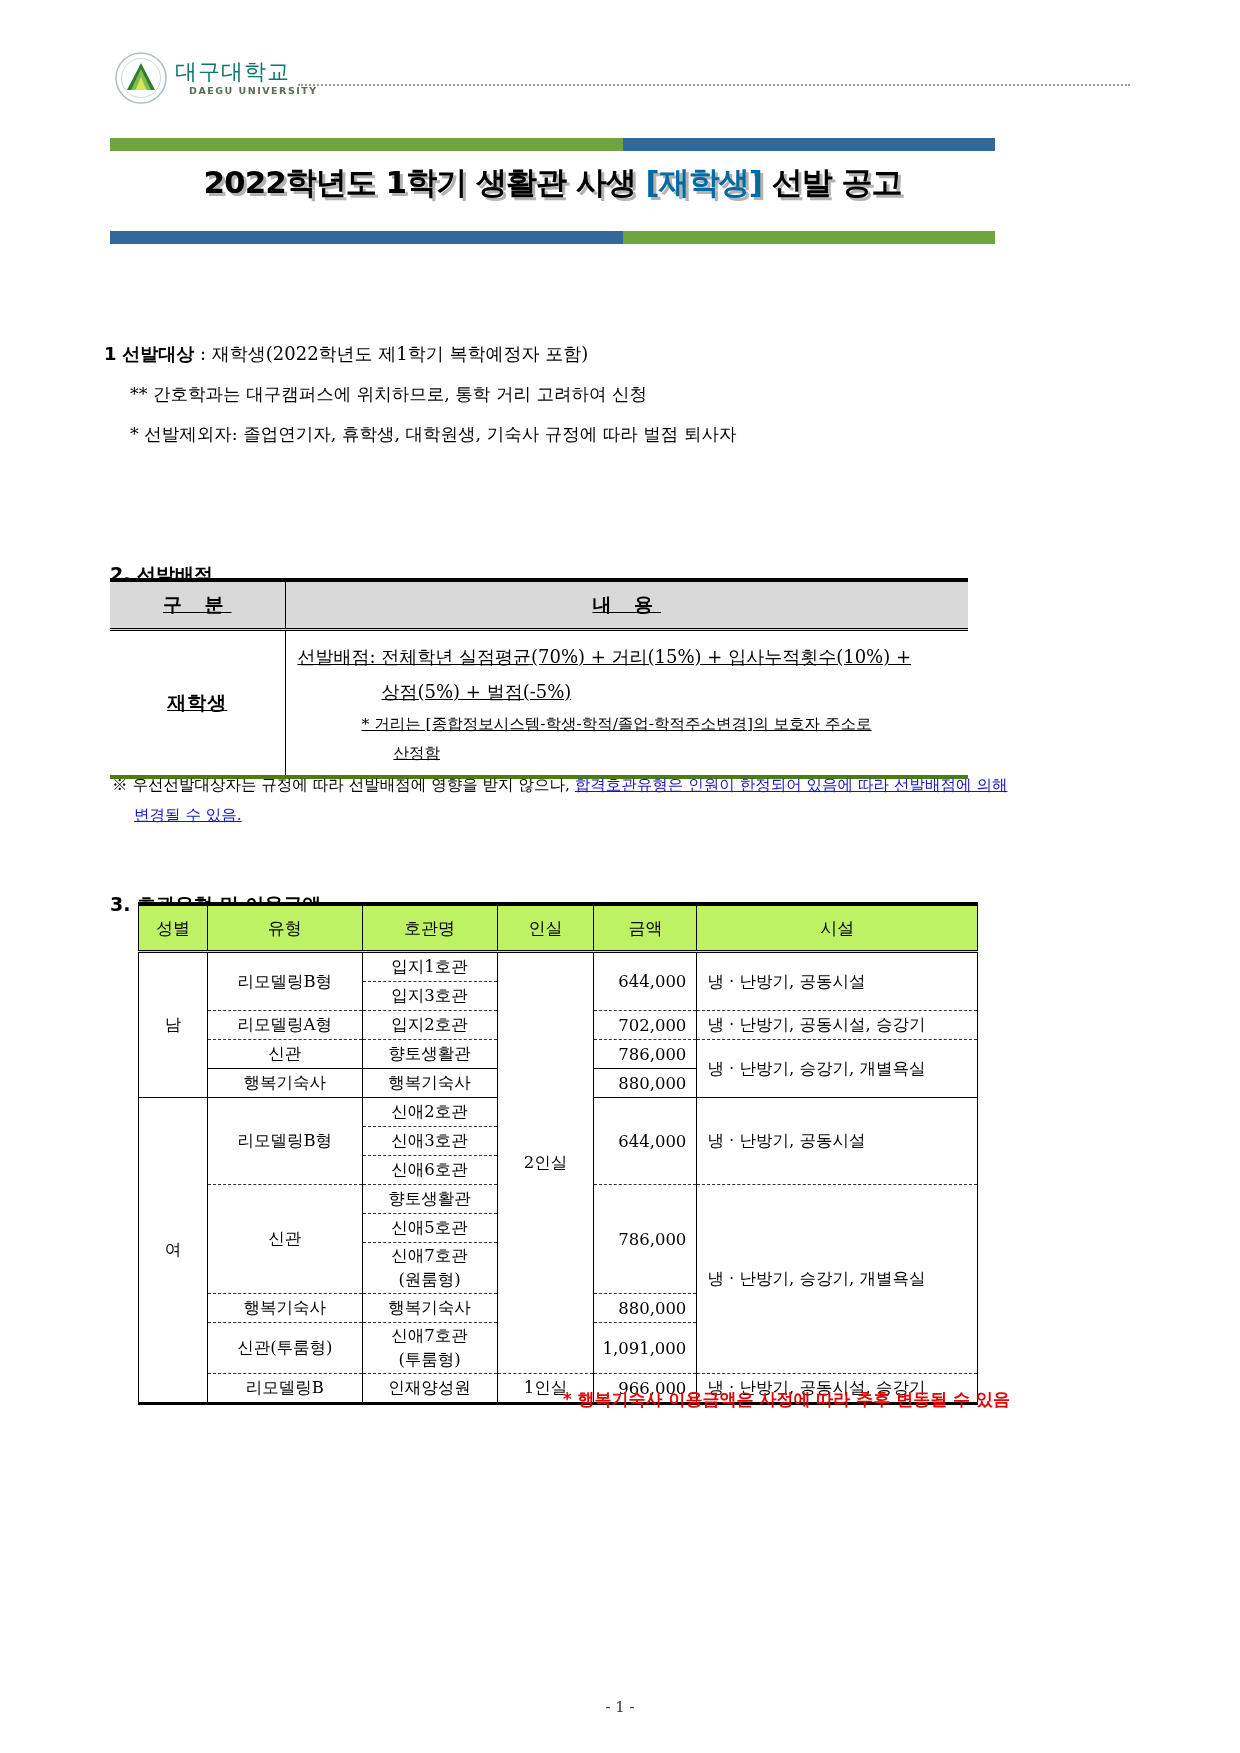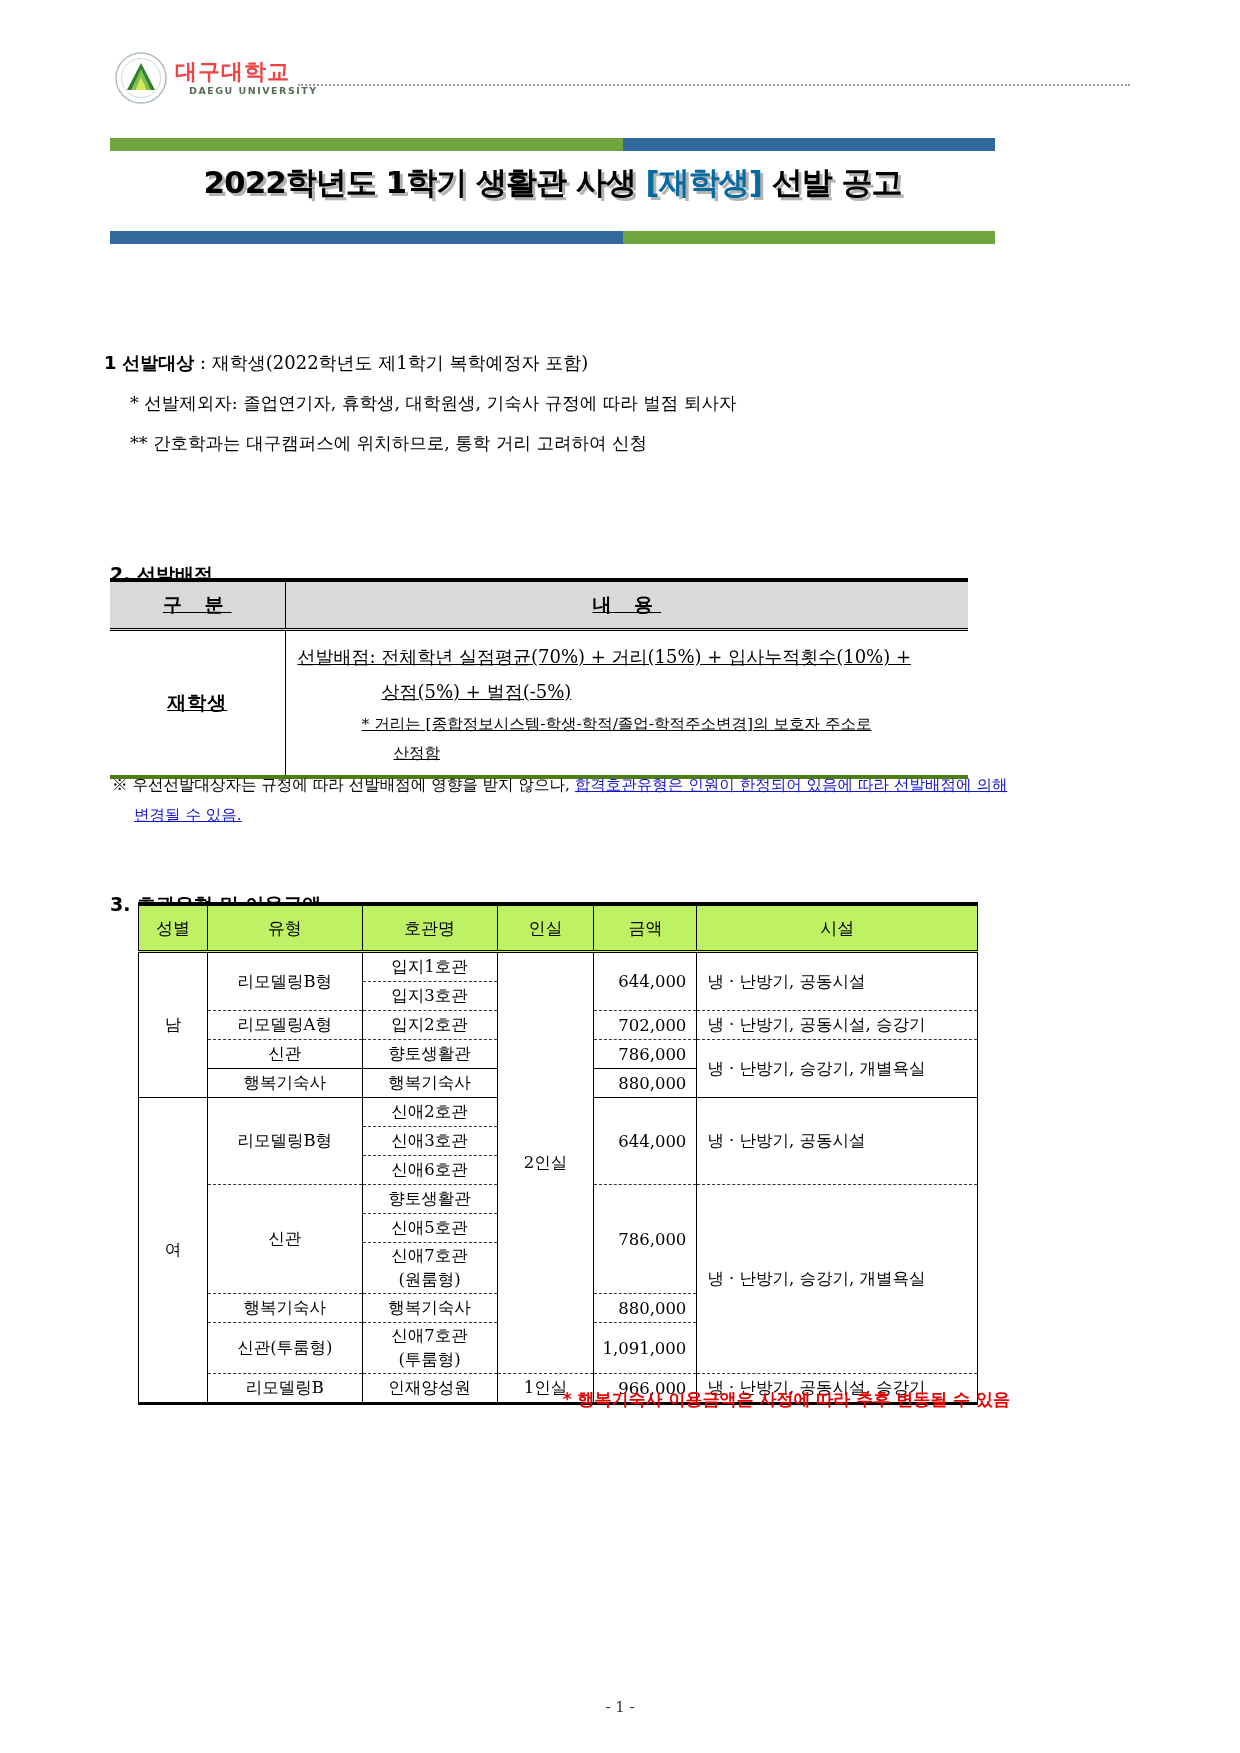--- a/index.html
+++ b/index.html
@@ -4,22 +4,22 @@
 <style>
   html,body{margin:0;padding:0;background:#ffffff;}
   .page{position:relative;width:1240px;height:1753px;background:#fff;overflow:hidden;
         font-family:"DejaVu Serif","Liberation Serif",serif;color:#000;}
   .abs{position:absolute;}
 
   
   .logo-row{top:52px;left:115px;display:flex;align-items:center;}
   .logo-emblem{width:52px;height:52px;}
   .logo-text{margin-left:8px;line-height:1;}
-  .logo-ko{font-family:"DejaVu Sans","Liberation Sans",sans-serif;font-weight:bold;
-           font-size:22px;color:#ef4444;letter-spacing:1px;}
+  .logo-ko{font-family:"DejaVu Sans","Liberation Sans",sans-serif;font-weight:normal;
+           font-size:22px;color:#0f766e;letter-spacing:1px;}
   .logo-en{font-family:"DejaVu Sans","Liberation Sans",sans-serif;font-weight:bold;
            font-size:9.5px;color:#5a6b5a;letter-spacing:1.5px;margin-top:3px;margin-left:14px;}
   .dotline{top:84px;left:298px;width:832px;border-top:2px dotted #9a9a9a;height:0;}
 
   
   .bar{left:110px;width:885px;height:13px;display:flex;}
   .bar1{top:138px;}
   .bar2{top:231px;}
   .seg-a{width:58%;height:100%;}
   .seg-b{width:42%;height:100%;}
@@ -28,21 +28,21 @@
   .title-row{top:162px;left:110px;width:885px;text-align:center;
              font-family:"DejaVu Sans","Liberation Sans",sans-serif;font-weight:bold;
              font-size:31px;letter-spacing:-1px;white-space:nowrap;
              text-shadow:3px 3px 0 #b3b3b3;}
   .title-highlight{color:#0369a1;}
 
   
   .intro{top:278px;left:50px;width:1100px;text-align:center;font-weight:bold;font-size:21px;}
 
   
-  .sec1{top:348px;left:104px;font-size:18px;}
+  .sec1{top:339px;left:104px;font-size:18px;}
   .sec1-head{line-height:30px;}
   .sec1-num,.sec1-label{font-family:"DejaVu Sans","Liberation Sans",sans-serif;font-weight:bold;}
   .sec1-note{margin-left:26px;line-height:30px;margin-top:10px;font-size:17.5px;}
 
   
   .sec-heading{font-family:"DejaVu Sans","Liberation Sans",sans-serif;font-weight:bold;font-size:19px;margin-top:24px;}
   .sec2h{top:538px;left:110px;}
   .sec3h{top:868px;left:110px;}
 
   
@@ -119,22 +119,22 @@
     <div class="seg-a" style="background:#31699c"></div>
     <div class="seg-b" style="background:#6fa53f"></div>
   </div>
 
 
   <div class="abs sec1">
     <div class="sec1-head">
       <span class="sec1-num">1</span>
       <span class="sec1-label">선발대상</span><span> : 재학생(2022학년도 제1학기 복학예정자 포함)</span>
     </div>
+    <div class="sec1-note">** 간호학과는 대구캠퍼스에 위치하므로, 통학 거리 고려하여 신청</div>
     <div class="sec1-note">* 선발제외자: 졸업연기자, 휴학생, 대학원생, 기숙사 규정에 따라 벌점 퇴사자</div>
-    <div class="sec1-note">** 간호학과는 대구캠퍼스에 위치하므로, 통학 거리 고려하여 신청</div>
   </div>
 
   <div class="abs sec-heading sec2h">2. 선발배점</div>
 
   <table class="abs t2">
     <colgroup>
         <col style="width:175px">
         <col style="width:683px">
       </colgroup>
     <thead>

